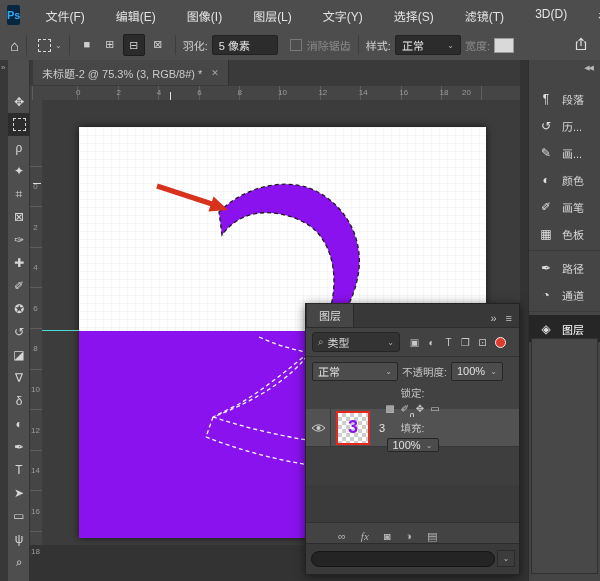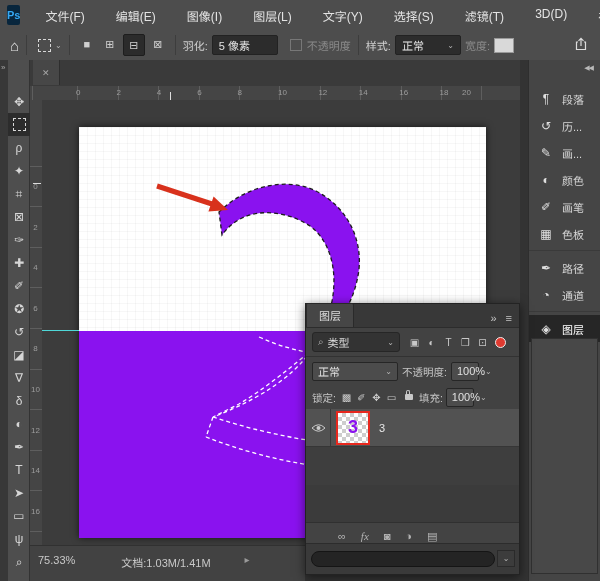--- a/index.html
+++ b/index.html
@@ -86,22 +86,22 @@
   .searchbox .sicon{font-size:10px;color:#b5b5b5;transform:rotate(0deg);}
   .searchbox .chev{margin-left:auto;}
   .lp-ficons{display:flex;margin-left:4px;}
   .lp-ficons span{width:17px;text-align:center;color:#c8c8c8;font-size:10px;}
   .red-dot{width:9px;height:9px;border-radius:50%;background:#e03a30;border:1px solid #eee;margin-left:2px;}
   .lp-blend{height:28px;display:flex;align-items:center;padding:0 6px;gap:4px;color:#c6c6c6;}
   .field{background:#4c4c4c;border:1px solid #262626;border-radius:2px;height:19px;display:inline-flex;
     align-items:center;padding:0 5px;color:#e0e0e0;box-sizing:border-box;}
   .blend-field{width:86px;justify-content:space-between;}
   .lbl{font-size:10.5px;white-space:nowrap;}
-  .val-field{width:28px;justify-content:space-between;}
-  .lp-lock{height:24px;display:flex;align-items:center;padding:0 6px;gap:3px;color:#c6c6c6;}
+  .val-field{width:52px;justify-content:space-between;}
+  .lp-lock{height:24px;display:flex;align-items:center;padding:0 6px;gap:3px;color:#c6c6c6;flex-direction:column;}
   .lp-lock .licon{width:15px;text-align:center;color:#c8c8c8;font-size:10px;}
   .lock-css{display:inline-block;width:8px;height:6px;background:#c8c8c8;position:relative;border-radius:1px;margin:0 3px;}
   .lock-css::before{content:"";position:absolute;top:-4px;left:1px;width:4px;height:4px;border:1.5px solid #c8c8c8;border-bottom:none;border-radius:3px 3px 0 0;box-sizing:border-box;}
   .lp-rows{height:76px;background:#3e3e3e;}
   .layer-row{height:38px;display:flex;align-items:center;border-bottom:1px solid #363636;box-sizing:border-box;}
   .layer-row.selected{background:#525252;}
   .eye-cell{width:24px;display:flex;justify-content:center;border-right:1px solid #383838;align-self:stretch;align-items:center;}
   .thumb-wrap{margin-left:5px;position:relative;}
   .thumb{width:30px;height:30px;display:flex;align-items:center;justify-content:center;font-weight:bold;font-size:18px;}
   .thumb.checker{background-color:#fff;
@@ -169,21 +169,21 @@
     <div class="modes">
         <span class="mode">■</span>
         <span class="mode">⊞</span>
         <span class="mode active">⊟</span>
         <span class="mode">⊠</span>
       </div>
     <div class="ob-sep"></div>
     <span>羽化:</span>
     <span class="ob-field" style="width:52px;">5 像素</span>
     <span class="disabled-label" style="margin-left:8px;">
-      <span class="checkbox"></span><span>不透明度</span>
+      <span class="checkbox"></span><span>消除锯齿</span>
     </span>
     <div class="ob-sep"></div>
     <span>样式:</span>
     <span class="ob-field style-dd">
       <span>正常</span>
       <span class="tinychev">⌄</span>
     </span>
     <span class="disabled-label" style="">宽度:</span>
     <span class="mini-input"></span>
     <span class="share">
@@ -220,20 +220,21 @@
         <div class="tool">✒</div>
         <div class="tool">T</div>
         <div class="tool">➤</div>
         <div class="tool">▭</div>
         <div class="tool">ψ</div>
         <div class="tool">⌕</div>
       </div>
 
     <div class="tabbar">
       <span class="tab">
+        <span>未标题-2 @ 75.3% (3, RGB/8#) *</span>
         <span class="x">✕</span>
       </span>
     </div>
 
     <div class="ruler-corner"></div>
     <div class="top-ruler">
         <div class="cursor-mark-x"></div>
         <span class="tick" style="left: 46px;">0</span>
         <span class="tick" style="left: 86.4px;">2</span>
         <span class="tick" style="left: 126.8px;">4</span>
@@ -282,25 +283,20 @@
           <path class="dash-light" fill="none" stroke="#ffffff" stroke-width="1.3" stroke-dasharray="4 3" d="M134,290 C170,302 210,311 248,316"></path>
           <path class="dash-light" fill="none" stroke="#ffffff" stroke-width="1.3" stroke-dasharray="4 3" d="M127,310 C160,323 200,334 243,340"></path>
           <path class="dash-light" fill="none" stroke="#ffffff" stroke-width="1.3" stroke-dasharray="4 3" d="M134,290 L127,310"></path>
           <line id="arrow-line" x1="78" y1="59" x2="133" y2="77" stroke="#d8311c" stroke-width="5"></line>
           <polygon id="arrow-head" points="149,83 134.6,69.5 129.4,84.5" fill="#d8311c"></polygon>
         </svg>
       </div>
       <div class="guide" style="background: rgb(79, 216, 216);"></div>
     </div>
 
-    <div class="statusbar">
-      <span class="sb-zoom">75.33%</span>
-      <span class="sb-doc">文档:1.03M/1.41M</span>
-      <span class="sb-chev">▸</span>
-    </div>
 
     <div class="layers-panel">
       <div class="lp-header">
         <span class="lp-tab">图层</span>
         <span class="lp-hicons">
           <span>»</span>
           <span>≡</span>
         </span>
       </div>
       <div class="lp-filter">

